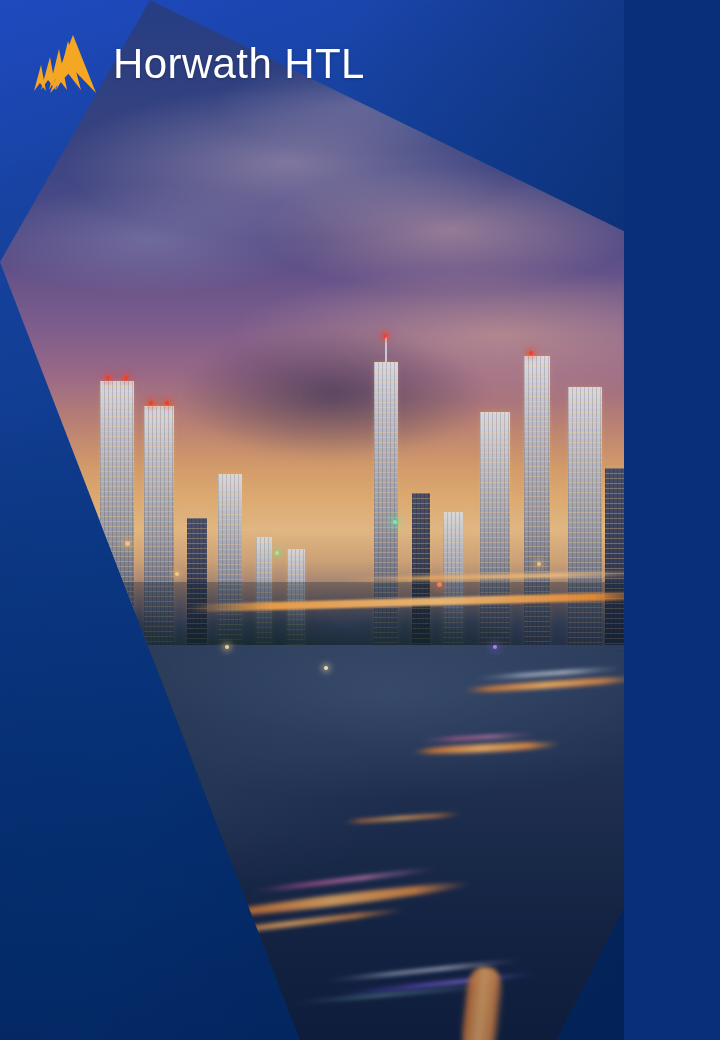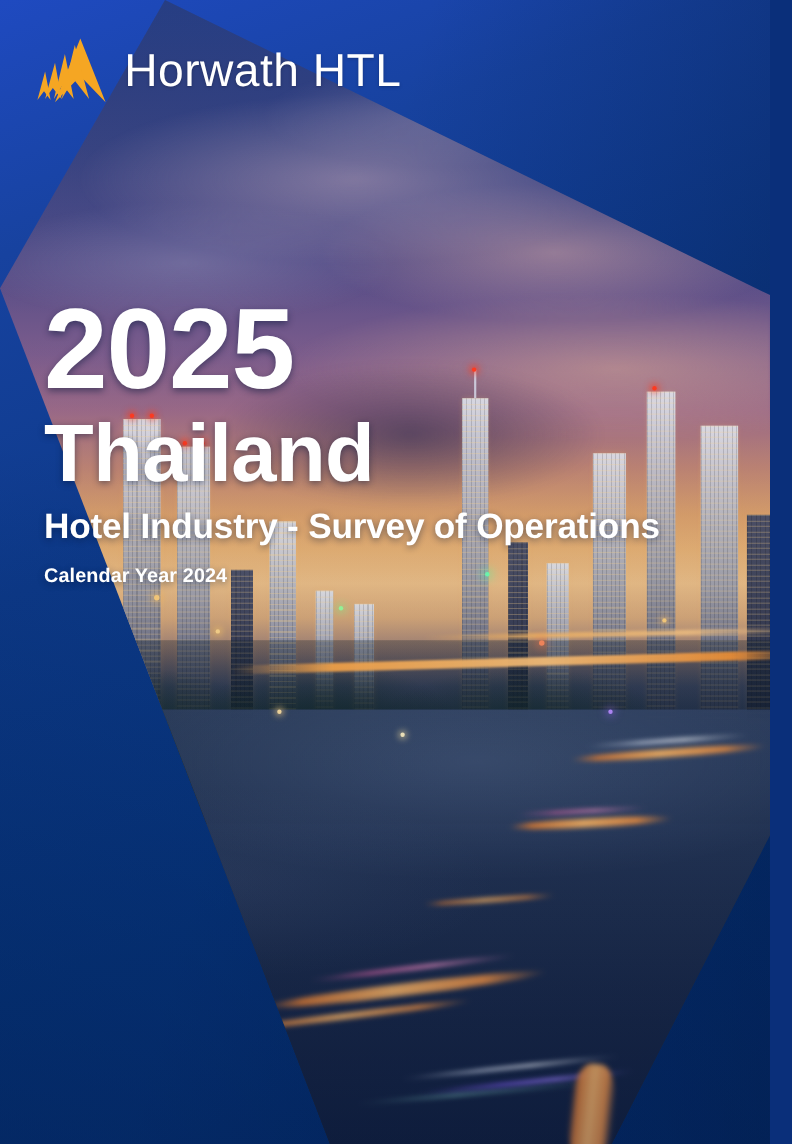--- a/index.html
+++ b/index.html
@@ -7,21 +7,21 @@
 
   html, body {
     width:720px; height:1040px;
     background:#0a2f7a;
     font-family:"Liberation Sans", sans-serif;
     overflow:hidden;
   }
 
   #cover {
     position:relative;
-    width:700px; height:1040px;
+    width:624px; height:1040px;
     overflow:hidden;
     background:
       radial-gradient(120% 90% at 8% 6%, #2350c8 0%, #1a45b8 22%, #103c93 52%, #073a80 78%, #05357a 100%);
   }
 
   
   .bg-base {
     position:absolute; inset:0;
     background:
       linear-gradient(160deg, #1f4ac0 0%, #17429f 18%, #0d3a8a 42%, #063680 70%, #04327a 100%);
@@ -340,20 +340,14 @@
     <svg class="logo-mark" viewBox="0 0 68 62">
       <polygon points="44,2 67,60 44,36 21,60" fill="#f5a623"></polygon>
       <polygon points="39,8 52,57 38,39 27,57" fill="#f5a623"></polygon>
       <polygon points="30,16 38,57 28,44 20,57" fill="#f5a623"></polygon>
       <polygon points="21,24 27,57 19,47 12,57" fill="#f5a623"></polygon>
       <polygon points="12,32 17,58 11,50 5,58" fill="#f5a623"></polygon>
     </svg>
     <span class="logo-word">Horwath HTL</span>
   </div>
 
-  <div class="titles">
-    <div class="t-year">2025</div>
-    <div class="t-country">Thailand</div>
-    <div class="t-sub">Hotel Industry - Survey of Operations</div>
-    <div class="t-period">Calendar Year 2024</div>
-  </div>
 
 </div>
 
 </body></html>

